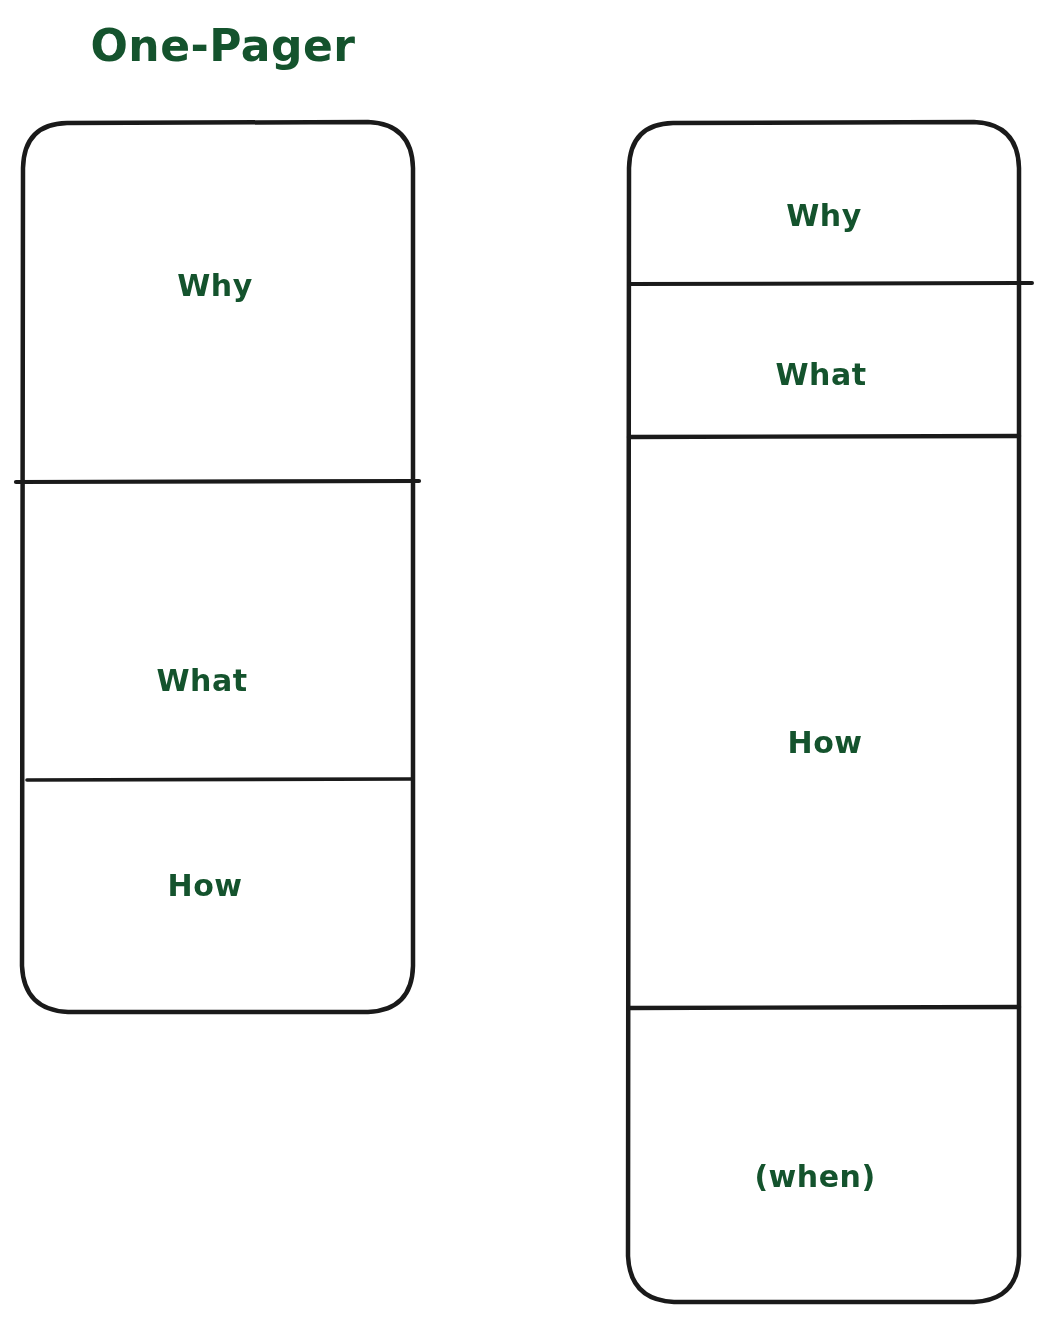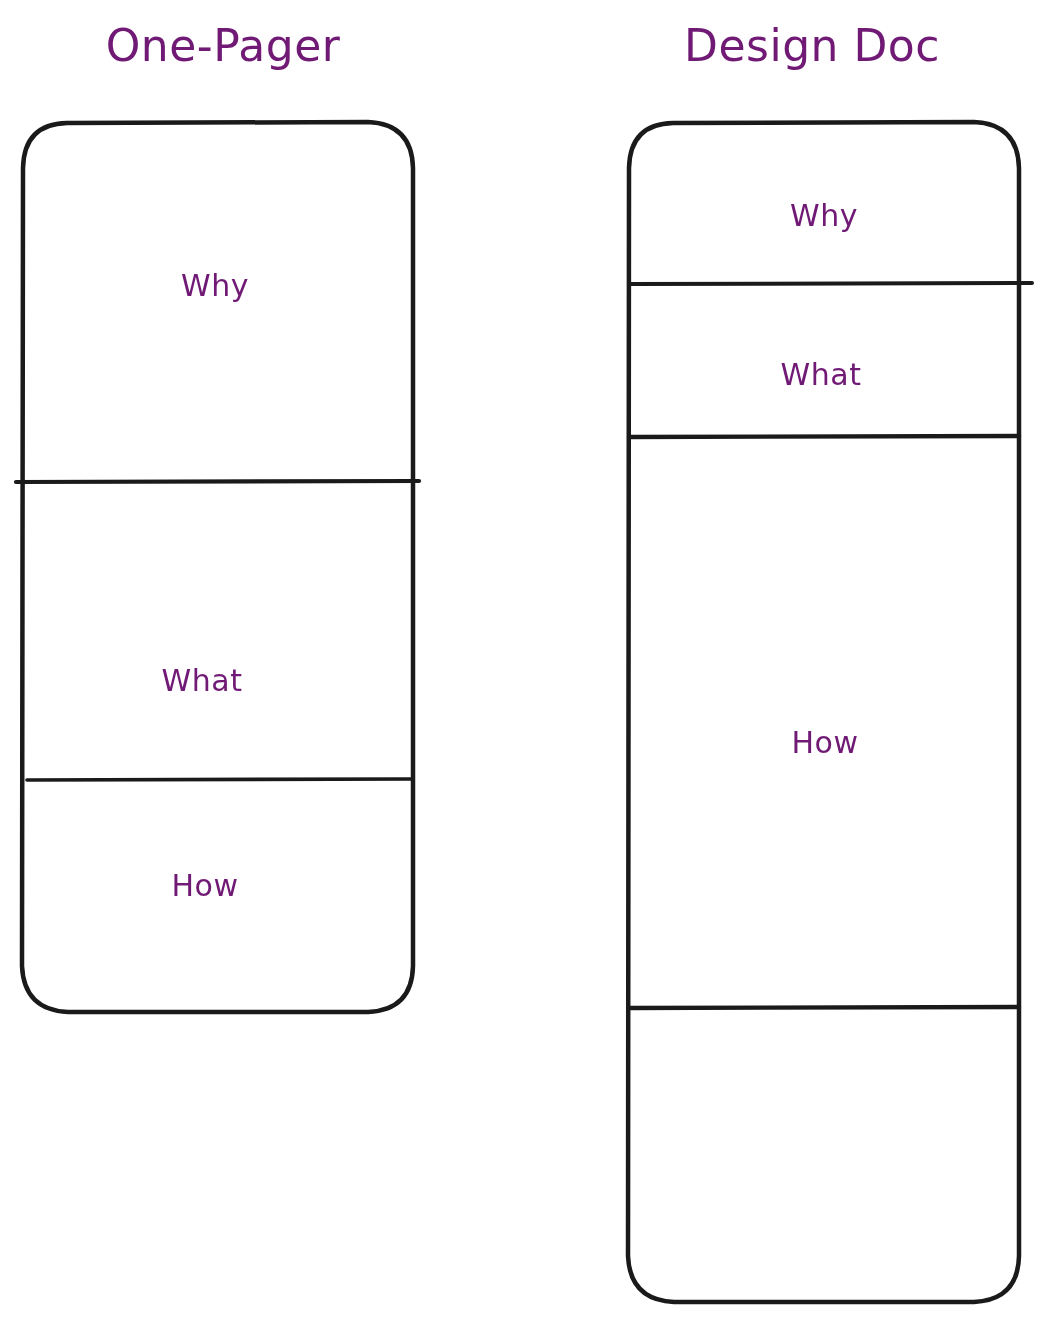--- a/index.html
+++ b/index.html
@@ -16,23 +16,23 @@
   }
   #canvas {
     position: absolute;
     left: 0;
     top: 0;
     width: 1049px;
     height: 1321px;
   }
   .hand-text {
     position: absolute;
-    color: #701a75;
+    color: #14532d;
     font-family: "DejaVu Sans", sans-serif;
-    font-weight: 400;
+    font-weight: 700;
     white-space: pre;
     text-align: center;
     transform: translate(-50%, -50%);
     letter-spacing: 0.5px;
     line-height: 1.18;
   }
   
   .col-title {
     font-size: 44px;
   }
@@ -94,30 +94,30 @@
       <path d="M 629 284 L 1032 283" stroke="#1a1a1a" stroke-width="4.0" fill="none" stroke-linecap="round"></path>
 
       <path d="M 629 437 L 1019 436" stroke="#1a1a1a" stroke-width="4.4" fill="none" stroke-linecap="round"></path>
 
       <path d="M 629 1008 L 1019 1007" stroke="#1a1a1a" stroke-width="4.4" fill="none" stroke-linecap="round"></path>
     </g>
   </svg>
 
   <div class="hand-text col-title" id="title-left">One-Pager</div>
 
-  <div class="hand-text col-title" id="title-right">Design Doc</div>
 
   <div class="hand-text sec-label" id="label-left-why">Why</div>
 
   <div class="hand-text sec-label" id="label-left-what">What</div>
 
   <div class="hand-text sec-label" id="label-left-how">How</div>
 
   <div class="hand-text sec-label" id="label-right-why">Why</div>
 
   <div class="hand-text sec-label" id="label-right-what">What</div>
 
   <div class="hand-text sec-label" id="label-right-how">How</div>
 
   <div class="hand-text sec-label" id="label-right-timeline">
+    <div>(when)</div>
   </div>
 
 </div>
 
 </body></html>

